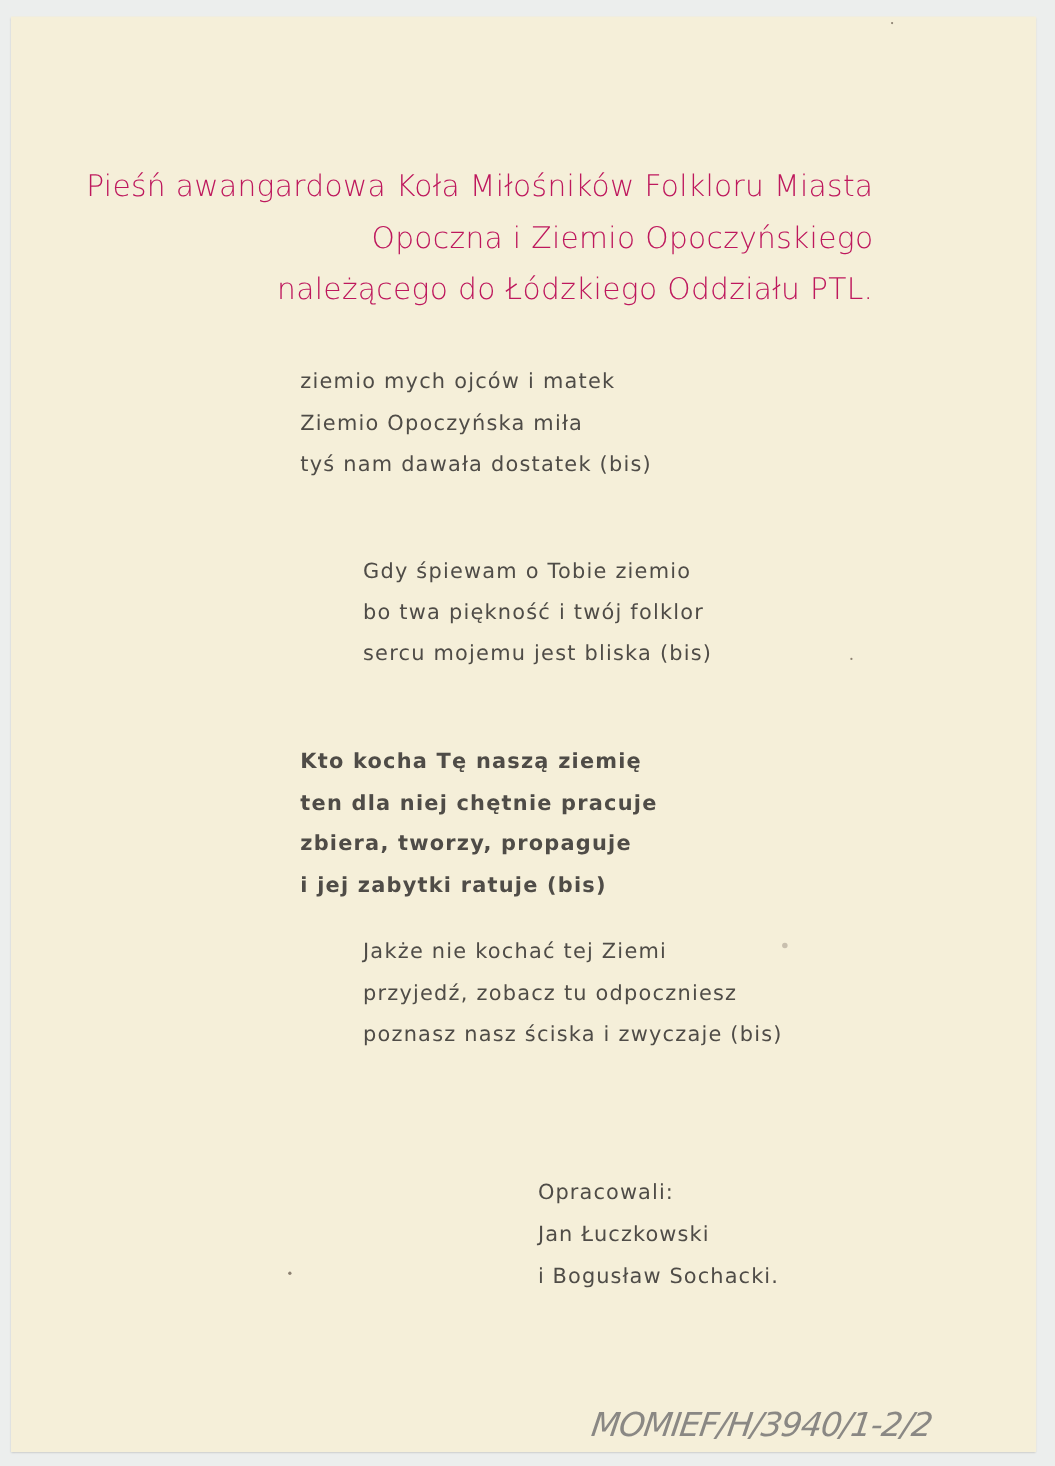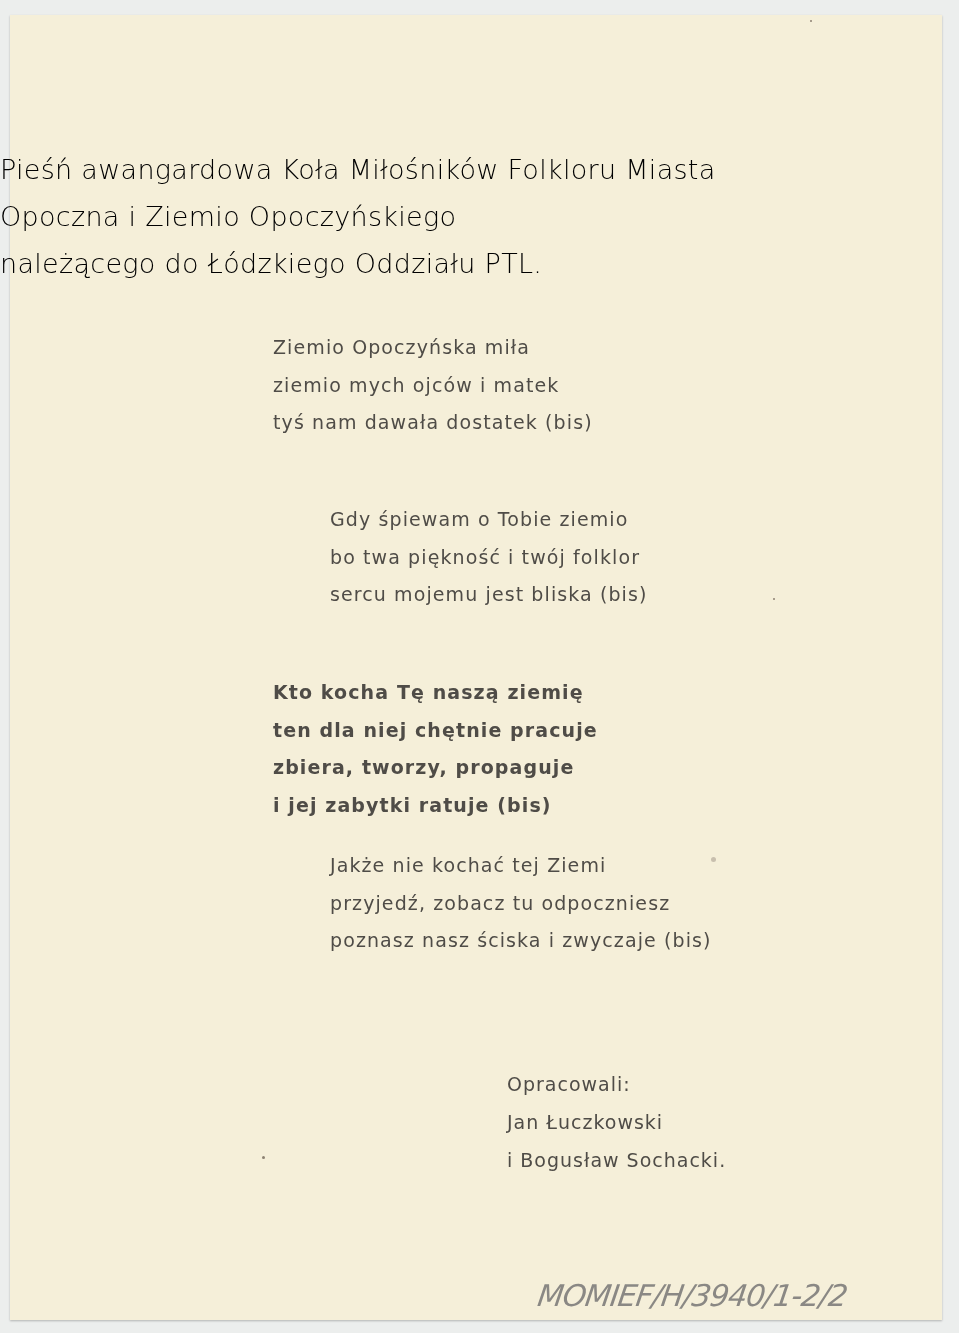--- a/index.html
+++ b/index.html
@@ -6,54 +6,54 @@
   body {
     width:959px; height:1333px; background:#eceeed; position:relative; overflow:hidden;
     font-family:"DejaVu Sans", sans-serif;
   }
   .paper {
     position:absolute; left:10px; top:15px; width:932px; height:1305px;
     background:#f5efd9;
     box-shadow:0 1px 2px rgba(0,0,0,0.25);
   }
   .title {
-    position:absolute; left:0; top:146px; width:794px; text-align:left;
-    color:#000000; font-size:27px; line-height:47px; font-weight:200;
+    position:absolute; left:0; top:146px; width:794px; text-align:right;
+    color:#be185d; font-size:27px; line-height:47px; font-weight:200;
     letter-spacing:0.3px;
   }
   .title div { white-space:nowrap; }
   .stanza { position:absolute; color:#4f4c47; font-size:19px; line-height:37.5px; letter-spacing:1.1px; }
   .stanza div { white-space:nowrap; }
   .s1 { left:273px; top:329px; }
   .s2 { left:330px; top:501px; }
   .s3 { left:273px; top:674px;font-weight:bold; }
   .s4 { left:330px; top:847px; }
-  .credits { position:absolute; left:507px; top:1065px; color:#4f4c47; font-size:19px; line-height:38px; letter-spacing:1px; }
+  .credits { position:absolute; left:489px; top:1065px; color:#4f4c47; font-size:19px; line-height:38px; letter-spacing:1px; }
   .credits div { white-space:nowrap; }
   .shelfmark {
     position:absolute; left:538px; top:1278px; color:#8a8884; font-size:30px;
     font-family:"DejaVu Sans", sans-serif; font-style:italic; letter-spacing:-1px;
     transform:skewX(-8deg);
   }
   .speck { position:absolute; width:3px; height:3px; border-radius:50%; background:#8c8172; }
 </style>
 </head>
 <body>
 
 <div class="paper"></div>
 
 <div class="title">
   <div>Pieśń awangardowa Koła Miłośników Folkloru Miasta</div>
   <div>Opoczna i Ziemio Opoczyńskiego</div>
   <div>należącego do Łódzkiego Oddziału PTL.</div>
 </div>
 
 <div class="stanza s1">
+  <div>ziemio mych ojców i matek</div>
   <div>Ziemio Opoczyńska miła</div>
-  <div>ziemio mych ojców i matek</div>
   <div>tyś nam dawała dostatek (bis)</div>
 </div>
 
 <div class="stanza s2">
   <div>Gdy śpiewam o Tobie ziemio</div>
   <div>bo twa piękność i twój folklor</div>
   <div>sercu mojemu jest bliska (bis)</div>
 </div>
 
 <div class="stanza s3">

